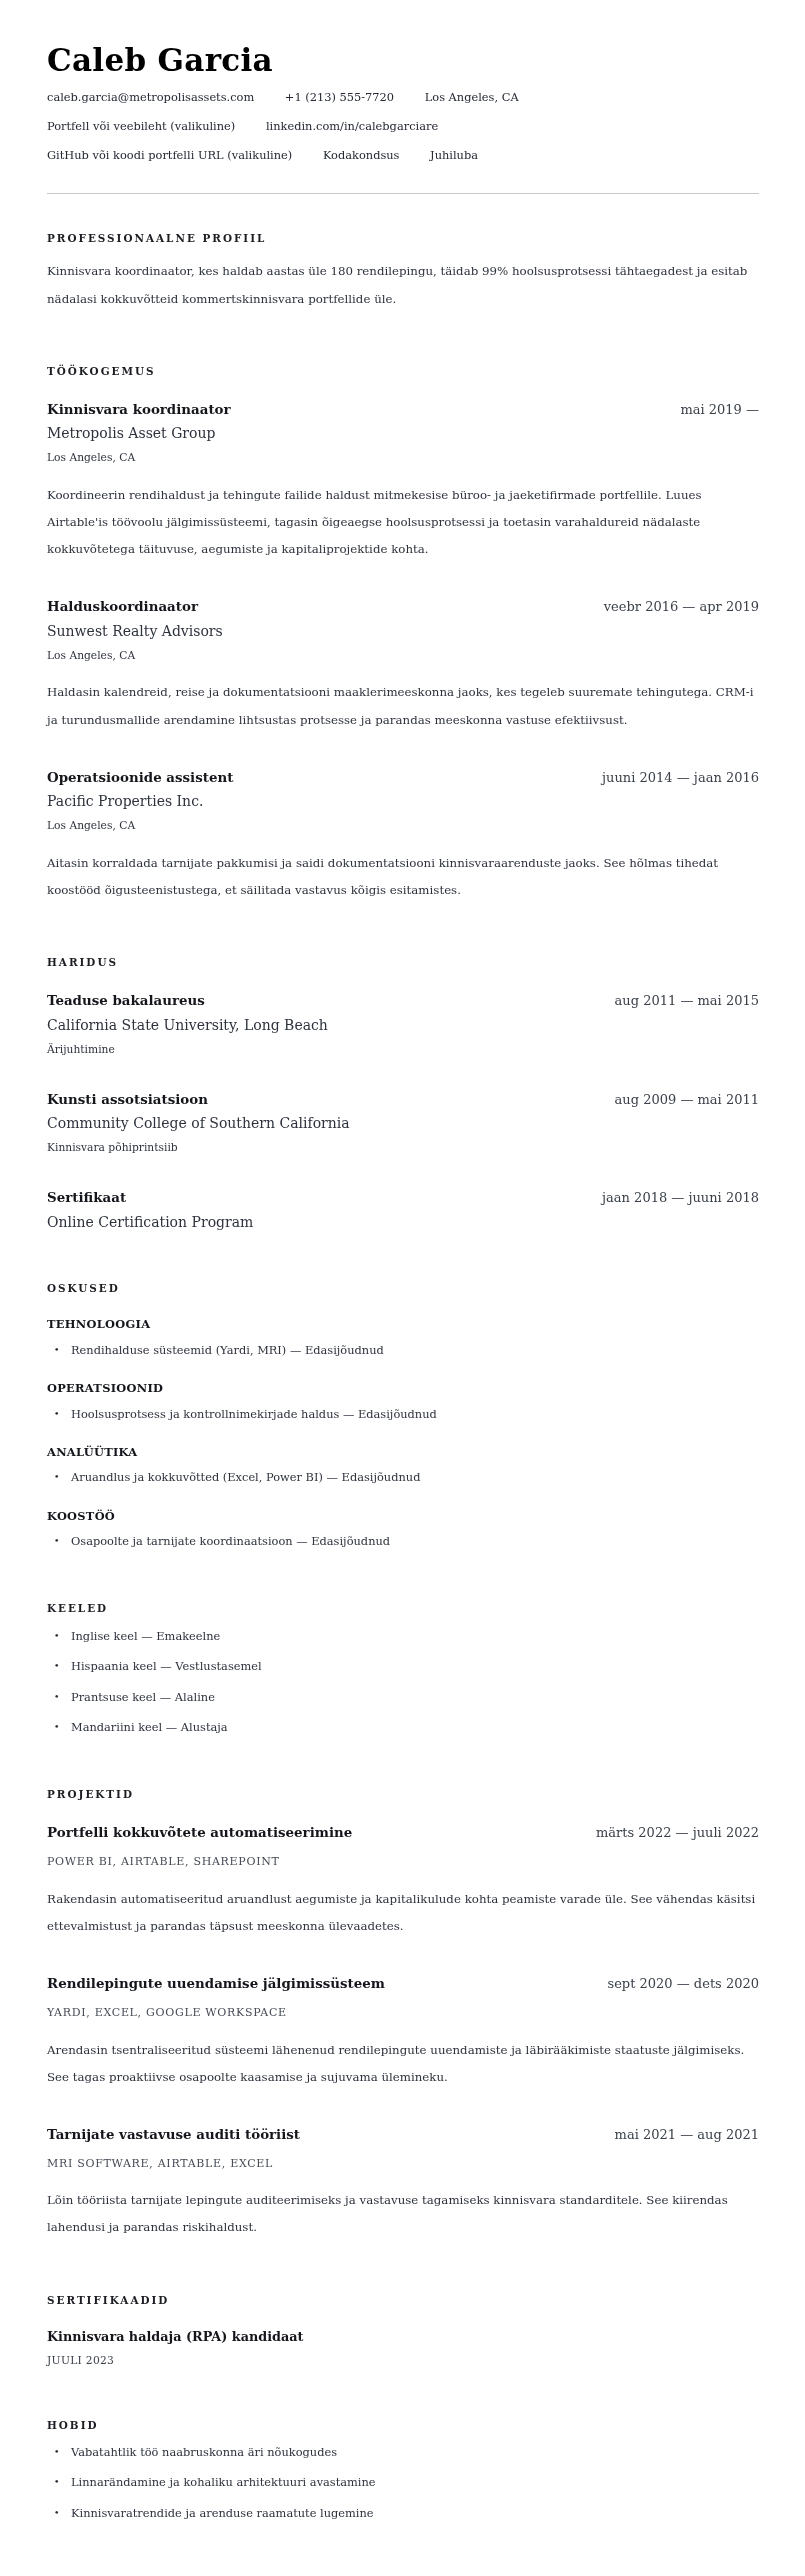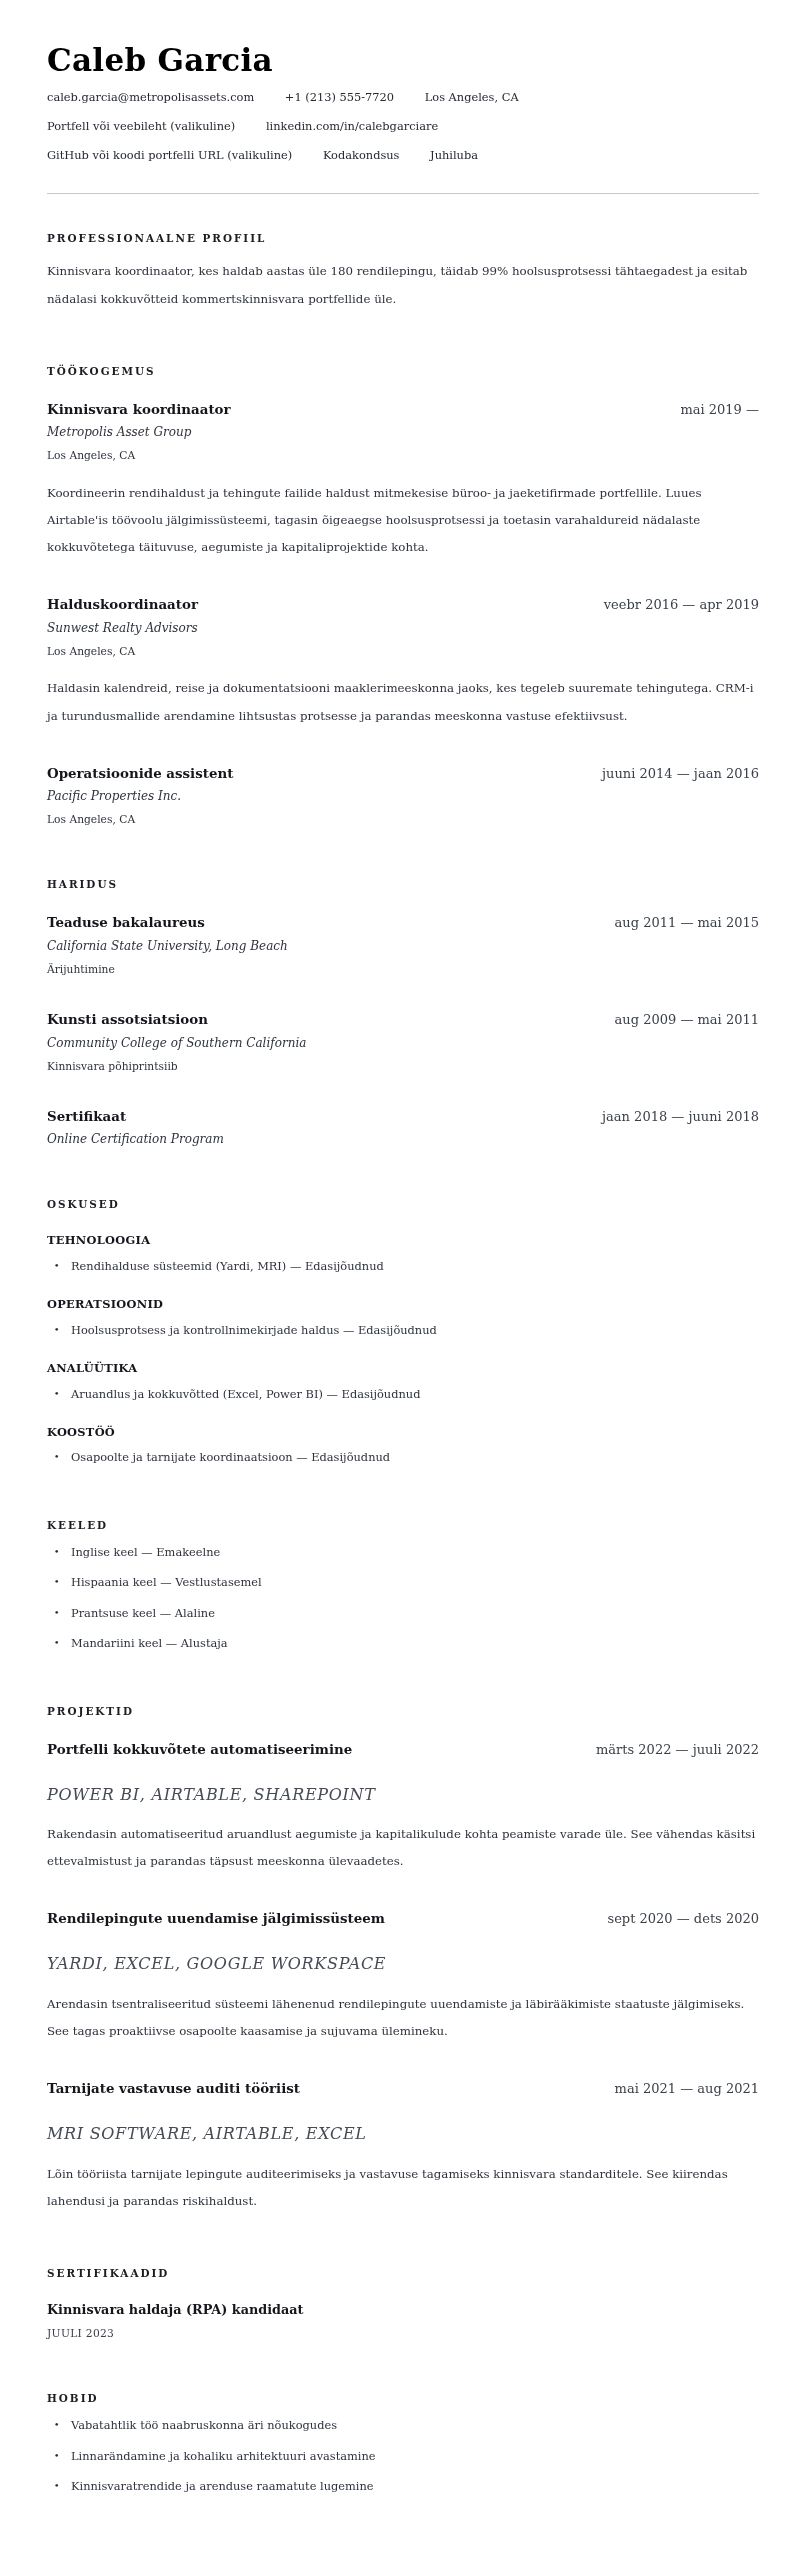--- a/index.html
+++ b/index.html
@@ -45,29 +45,28 @@
     font-size: 11.8px;
     line-height: 2.3;
     margin: 14.8px 0 0 0;
     color: #2d323c;
   }
   .item { margin-top: 24px; }
   .item + .item { margin-top: 35px; }
   .item-head { display: flex; justify-content: space-between; align-items: baseline; }
   .item-title { font-size: 13.4px; font-weight: bold; color: #14161b; }
   .item-dates { font-size: 13px; color: #3a4049; white-space: nowrap; margin-left: 16px; }
-  .item-sub { font-size: 12px; color: #2d323c; margin-top: 8.7px; font-style: italic; }
+  .item-sub { font-size: 14px; color: #2d323c; margin-top: 8.7px; }
   .item-sub2 { font-size: 10.7px; color: #2d323c; margin-top: 10px; }
   .item-desc { font-size: 11.8px; line-height: 2.3; color: #2d323c; margin-top: 17.5px; }
   .stack-line {
-    font-size: 16px;
+    font-size: 11px;
     letter-spacing: 0.7px;
     color: #454b55;
-    margin-top: 28px;
-    font-style: italic;
+    margin-top: 15px;
   }
   .group-title {
     font-size: 11.4px;
     font-weight: bold;
     letter-spacing: 0.3px;
     color: #14161b;
     margin-top: 22px;
   }
   .group-title.first { margin-top: 23px; }
   ul.plain { list-style: none; margin: 9.4px 0 0 0; padding: 0; }
@@ -141,20 +140,21 @@
     <p class="item-desc">Haldasin kalendreid, reise ja dokumentatsiooni maaklerimeeskonna jaoks, kes tegeleb suuremate tehingutega. CRM-i ja turundusmallide arendamine lihtsustas protsesse ja parandas meeskonna vastuse efektiivsust.</p>
   </div>
 
   <div class="item">
     <div class="item-head">
       <span class="item-title">Operatsioonide assistent</span>
       <span class="item-dates">juuni 2014 — jaan 2016</span>
     </div>
     <div class="item-sub">Pacific Properties Inc.</div>
     <div class="item-sub2">Los Angeles, CA</div>
+    <p class="item-desc">Aitasin korraldada tarnijate pakkumisi ja saidi dokumentatsiooni kinnisvaraarenduste jaoks. See hõlmas tihedat koostööd õigusteenistustega, et säilitada vastavus kõigis esitamistes.</p>
   </div>
 
   <div class="section-heading">HARIDUS</div>
 
   <div class="item">
     <div class="item-head">
       <span class="item-title">Teaduse bakalaureus</span>
       <span class="item-dates">aug 2011 — mai 2015</span>
     </div>
     <div class="item-sub">California State University, Long Beach</div>

